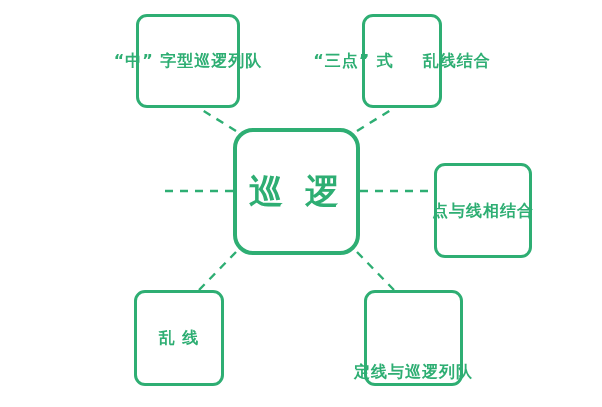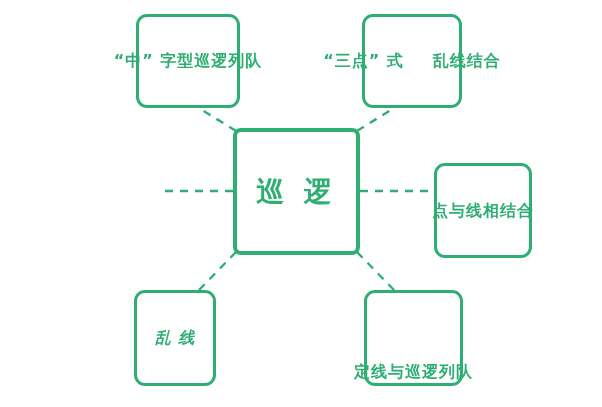--- a/index.html
+++ b/index.html
@@ -44,33 +44,33 @@
     z-index: 2;
   }
   .node .line {
     display: block;
     white-space: nowrap;
   }
   .node-branch {
     font-size: 16px;
   }
   .node-center {
-    font-size: 28px;
+    font-size: 34px;
     letter-spacing: 5px;
     line-height: 1.42;
     border-width: 4px;
-    border-radius: 8px;
+    border-radius: 20px;
   }
   
   #node-center      { left: 233px; top: 128px; width: 127px; height: 127px; }
   #node-top-left    { left: 136px; top: 14px;  width: 104px; height: 94px; }
-  #node-top-right   { left: 362px; top: 14px;  width: 100px; height: 94px; gap: 29px; }
+  #node-top-right   { left: 362px; top: 14px;  width: 80px; height: 94px; gap: 29px; }
   #node-left        { left: 66px;  top: 143px; width: 96px;  height: 96px; }
   #node-right       { left: 434px; top: 163px; width: 98px;  height: 95px; }
-  #node-bottom-left { left: 134px; top: 290px; width: 82px; height: 96px; font-style: italic; }
+  #node-bottom-left { left: 134px; top: 290px; width: 90px; height: 96px; }
   #node-bottom-right{ left: 364px; top: 290px; width: 99px;  height: 96px; align-items: flex-end; }
 </style>
 </head>
 <body>
 
 <div id="diagram">
 
   <svg id="connectors" viewBox="0 0 602 407" xmlns="http://www.w3.org/2000/svg">
     <g stroke="#2eae73" stroke-width="2.4" fill="none" stroke-dasharray="8 7" stroke-linecap="butt">
       <line x1="236" y1="131" x2="199" y2="108"></line>

